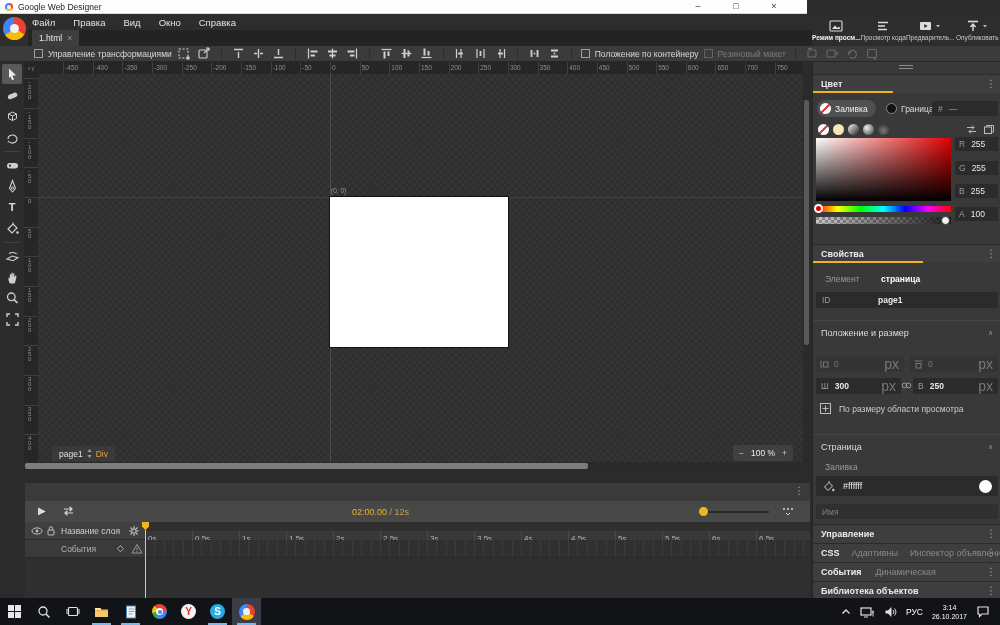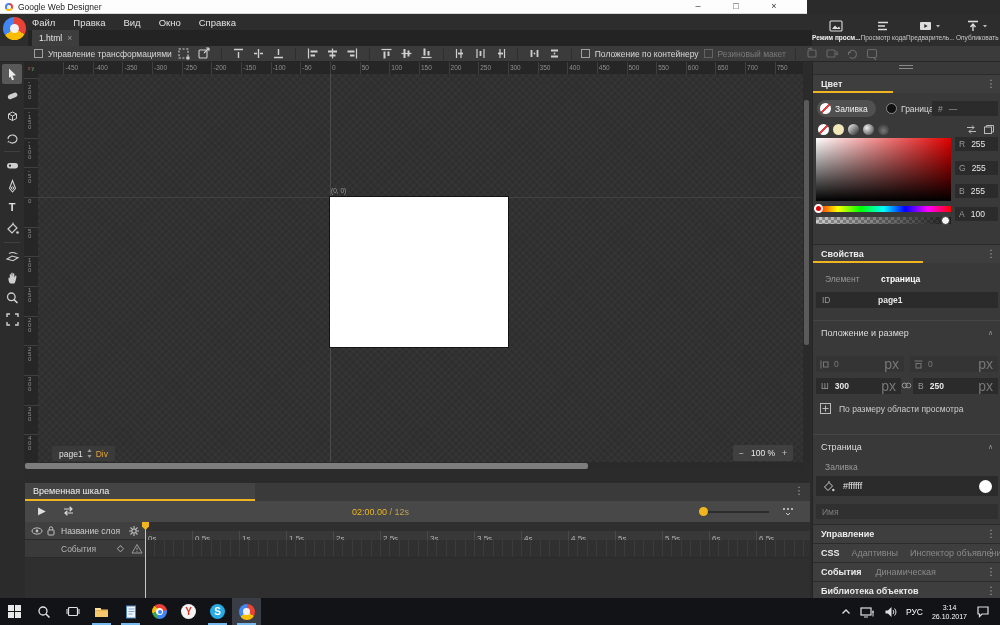--- a/index.html
+++ b/index.html
@@ -494,23 +494,20 @@
   <span style="color:#e2a33c">Div</span>
 </div>
 <div class="abs" id="zoomctl">
   <span>−</span>
   <span style="color:#e8e8e8">100 %</span>
   <span>+</span>
 </div>
 
 <div class="abs" id="timeline">
   <div id="tl-header">
-    <div id="tl-tab">
-        <span>Временная шкала</span>
-      </div>
     <span class="dots abs" style="right:6px;top:3px">⋮</span>
   </div>
   <div id="tl-controls">
     <span class="abs" style="left:13px;top:4px;font-size:10px;color:#e0e0e0">▶</span>
     <span class="abs" style="left:36px;top:4px">
         <svg width="15" height="12" viewBox="0 0 15 12">
           <path d="M3 4 h8 m-2.4 -2.2 L11 4 L8.6 6.2 M12 8 H4 m2.4 2.2 L4 8 L6.4 5.8" stroke="#d8d8d8" stroke-width="1.2" fill="none"></path>
         </svg>
       </span>
     <span id="tl-time"><span style="color:#f0b61e">02:00.00</span><span style="color:#bfa14e"> / 12s</span></span>

